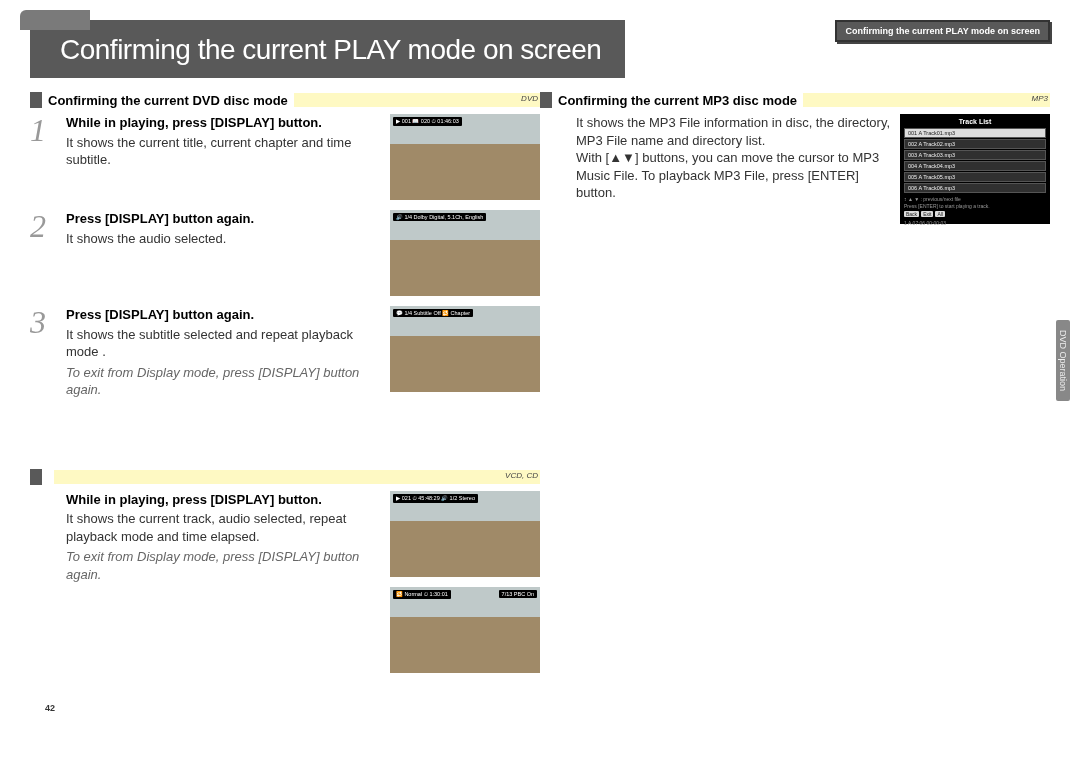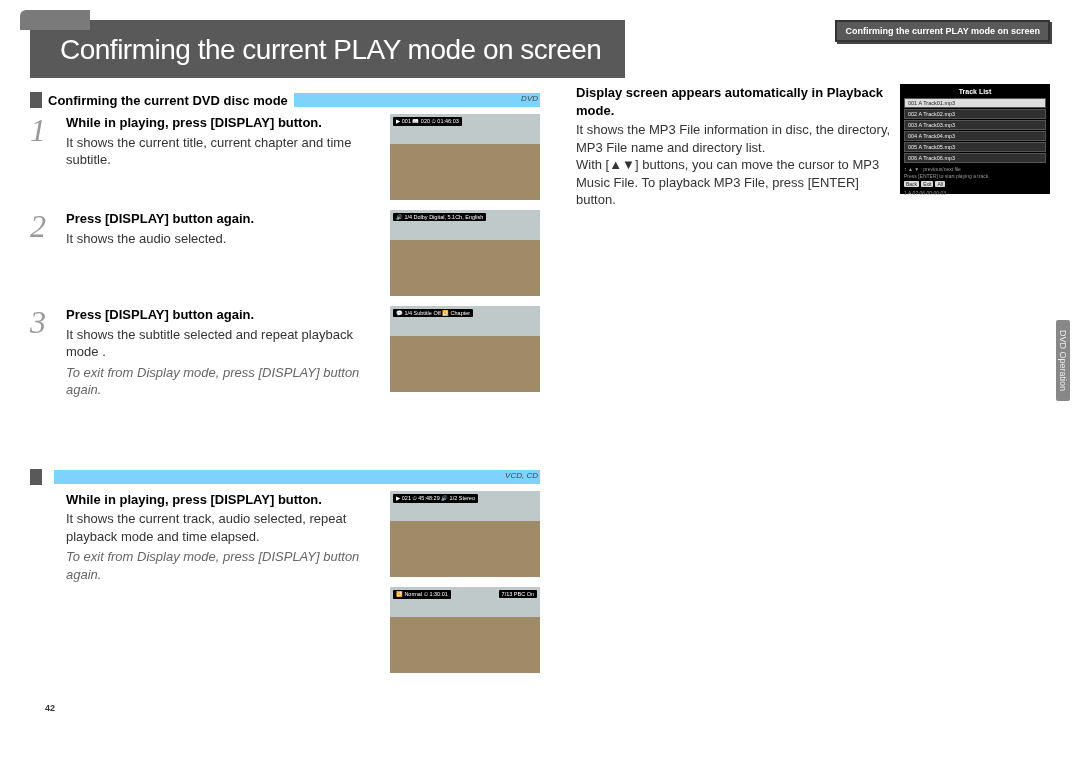--- a/index.html
+++ b/index.html
@@ -81,21 +81,21 @@
   }
   .section-head .h {
     font-weight: bold;
     font-size: 13px;
     color: #000;
     white-space: nowrap;
   }
   .section-head .line {
     flex: 1;
     height: 14px;
-    background: #7dd3fc;
+    background: #fef9c3;
     margin-left: 6px;
     position: relative;
   }
   .section-head .tag {
     position: absolute;
     right: 2px;
     top: 1px;
     font-style: italic;
     font-size: 8px;
     color: #444;
@@ -288,25 +288,31 @@
           <div class="osd">🔁 Normal   ⏱ 1:30:01</div>
           <div class="osd osd2">7/13 PBC On</div>
         </div>
       </div>
     </div>
 
     <div class="pgnum">42</div>
   </div>
 
   <div class="col">
+    <div class="section-head">
+      <div class="bar"></div>
+      <div class="h">Confirming the current MP3 disc mode</div>
+      <div class="line">
+          <span class="tag">MP3</span>
+        </div>
+    </div>
 
     <div class="step">
       <div class="num" style="visibility:hidden">1</div>
       <div class="txt">
-        <span class="bold">Display screen appears automatically in Playback mode.</span>
         <span>It shows the MP3 File information in disc, the directory, MP3 File name and directory list.</span><br>
         <span>With [▲▼] buttons, you can move the cursor to MP3 Music File. To playback MP3 File, press [ENTER] button.</span>
       </div>
       <div class="tracklist">
         <div class="tlh">Track List</div>
         <div class="item sel">001 A Track01.mp3</div>
         <div class="item">002 A Track02.mp3</div>
         <div class="item">003 A Track03.mp3</div>
         <div class="item">004 A Track04.mp3</div>
         <div class="item">005 A Track05.mp3</div>

